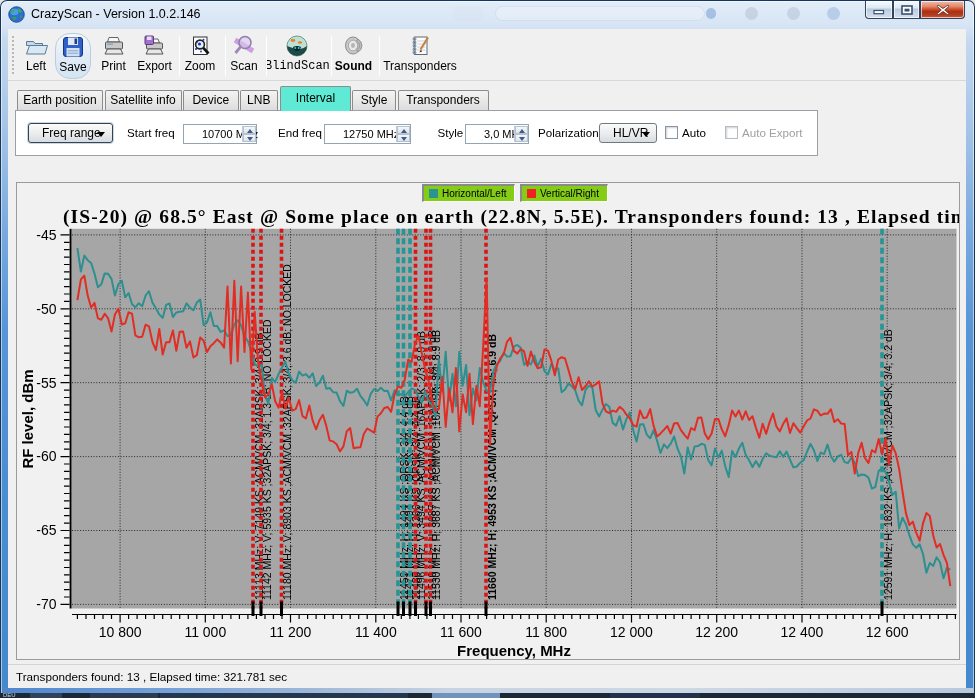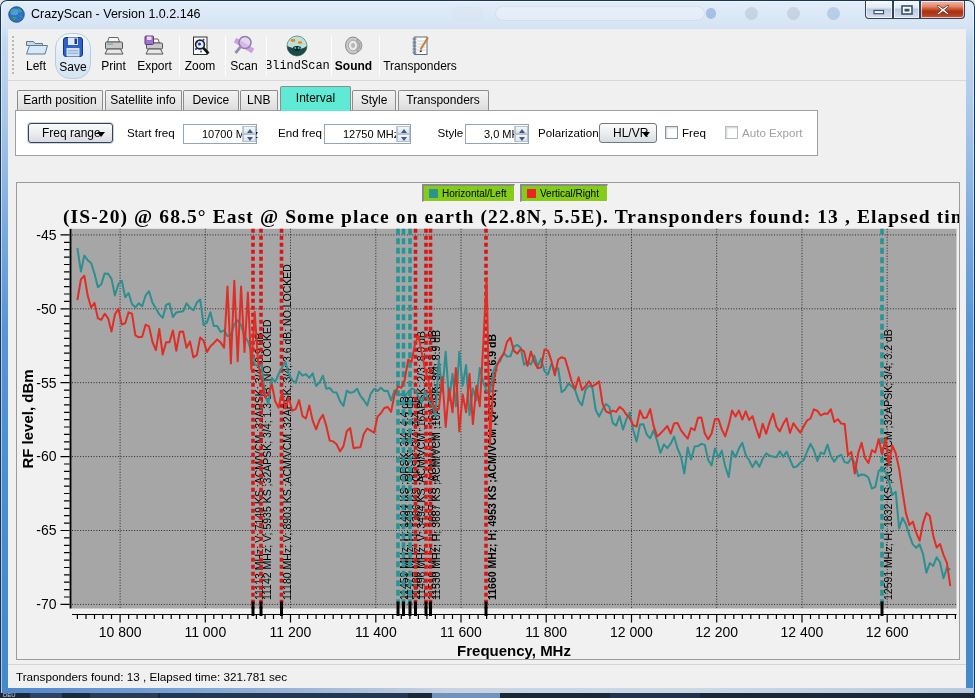--- a/index.html
+++ b/index.html
@@ -214,21 +214,21 @@
           <div class="up">
             <span class="arr" style="top:2px;border-bottom:4px solid #3b5b8c"></span>
           </div>
           <div class="dn">
             <span class="arr" style="top:2px;border-top:4px solid #3b5b8c"></span>
           </div>
         </div></div>
 <div class="flabel" style="left:530px;top:94px">Polarization</div>
 <div class="combo" style="left:591px;top:93.5px;width:58px;border:1px solid #707880">HL/VR<span style="position:absolute;right:6px;top:8px;width:0;height:0;border-left:4px solid transparent;border-right:4px solid transparent;border-top:5px solid #000"></span></div>
 <div class="cbox" style="left:657px;top:97px"></div>
-<div class="flabel" style="left:674px;top:94px">Freq</div>
+<div class="flabel" style="left:674px;top:94px">Auto</div>
 <div class="cbox" style="left:717px;top:97px;border-color:#b8bcc0"></div>
 <div class="flabel" style="left:734px;top:94px;color:#a0a0a0">Auto Export</div>
 
     <div id="chartpanel">
       <div class="legbox" style="left:405.5px;width:93px"><i style="background:#2a9490"></i>Horizontal/Left</div>
       <div class="legbox" style="left:503.5px;width:88px"><i style="background:#ee2222"></i>Vertical/Right</div>
       <div id="ctitle">(IS-20) @ 68.5° East @ Some place on earth (22.8N, 5.5E). Transponders found: 13 , Elapsed time: 321.781 sec</div>
     </div>
     <svg width="975" height="698" style="position:absolute;left:-8px;top:-29px" font-family="Liberation Sans, sans-serif">
         <rect x="72.0" y="228.8" width="884.5" height="379.7" fill="#a6a6a6"></rect>

